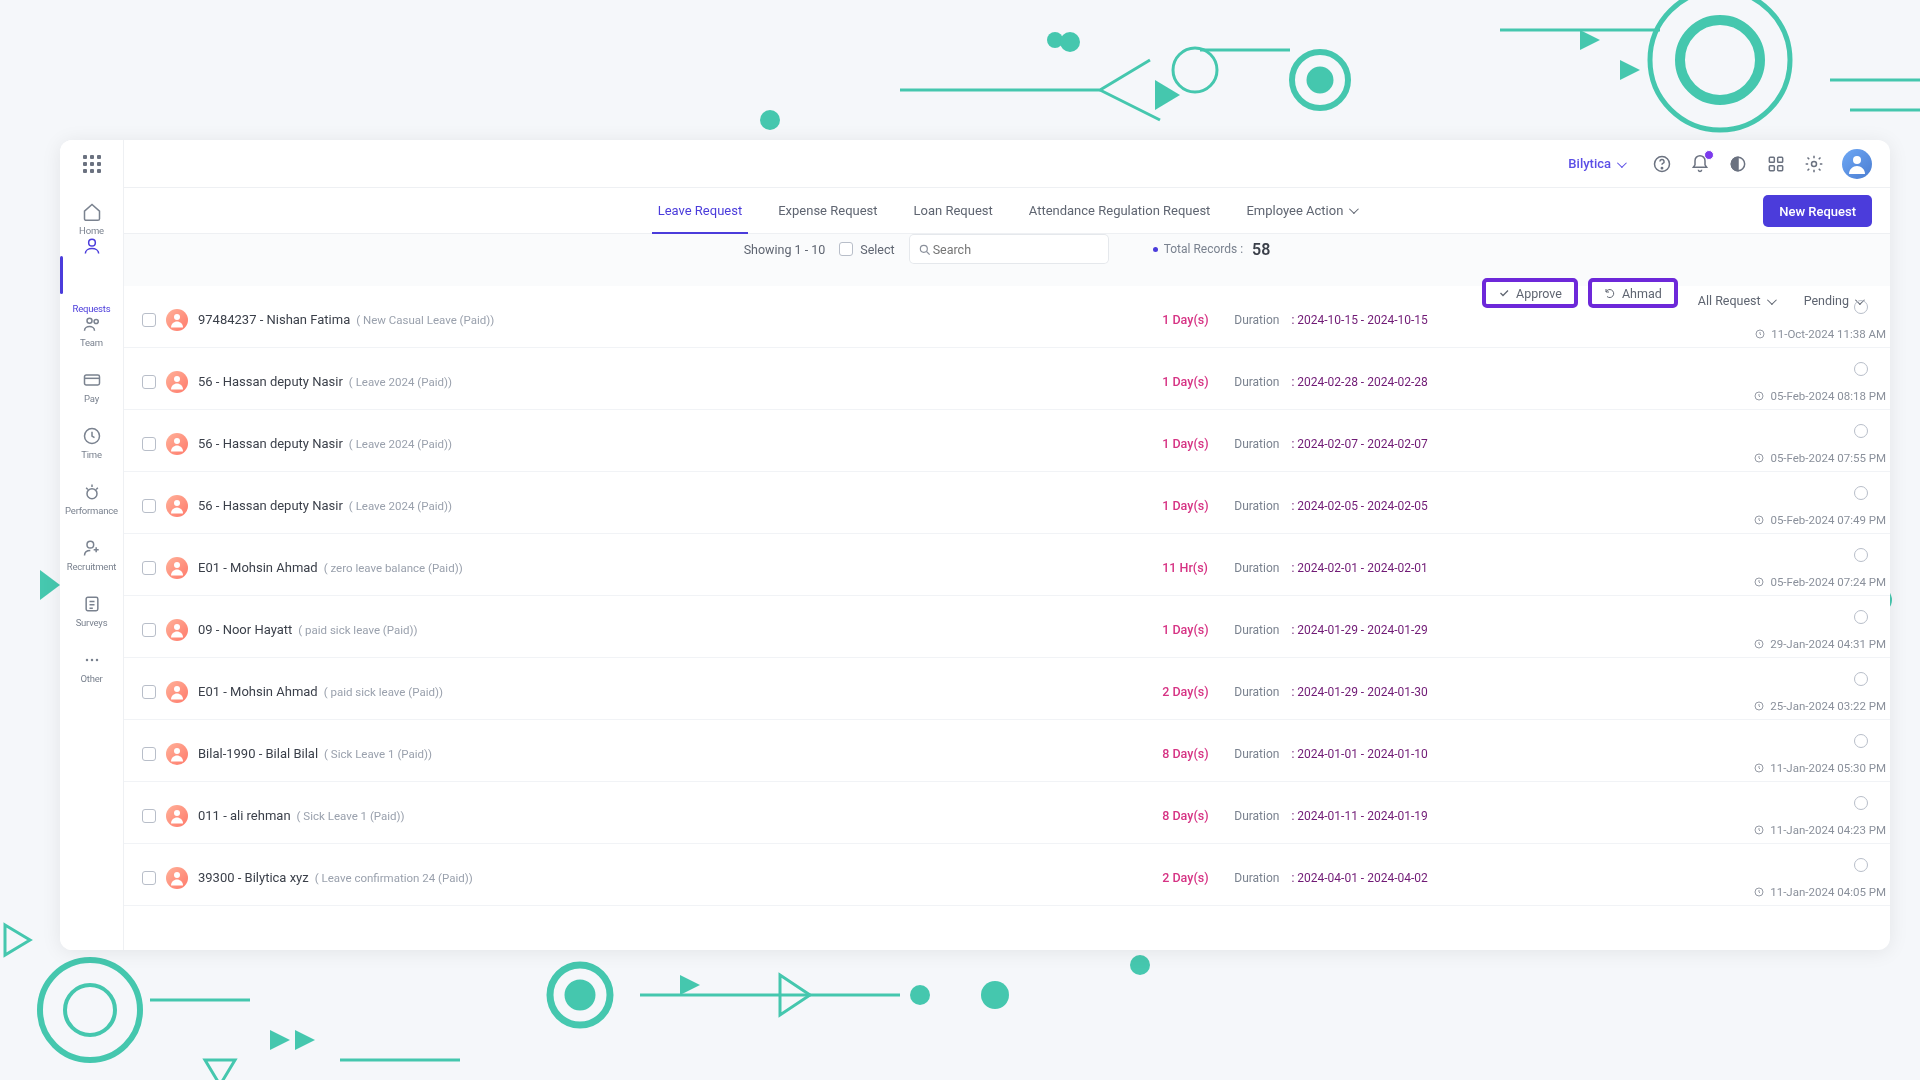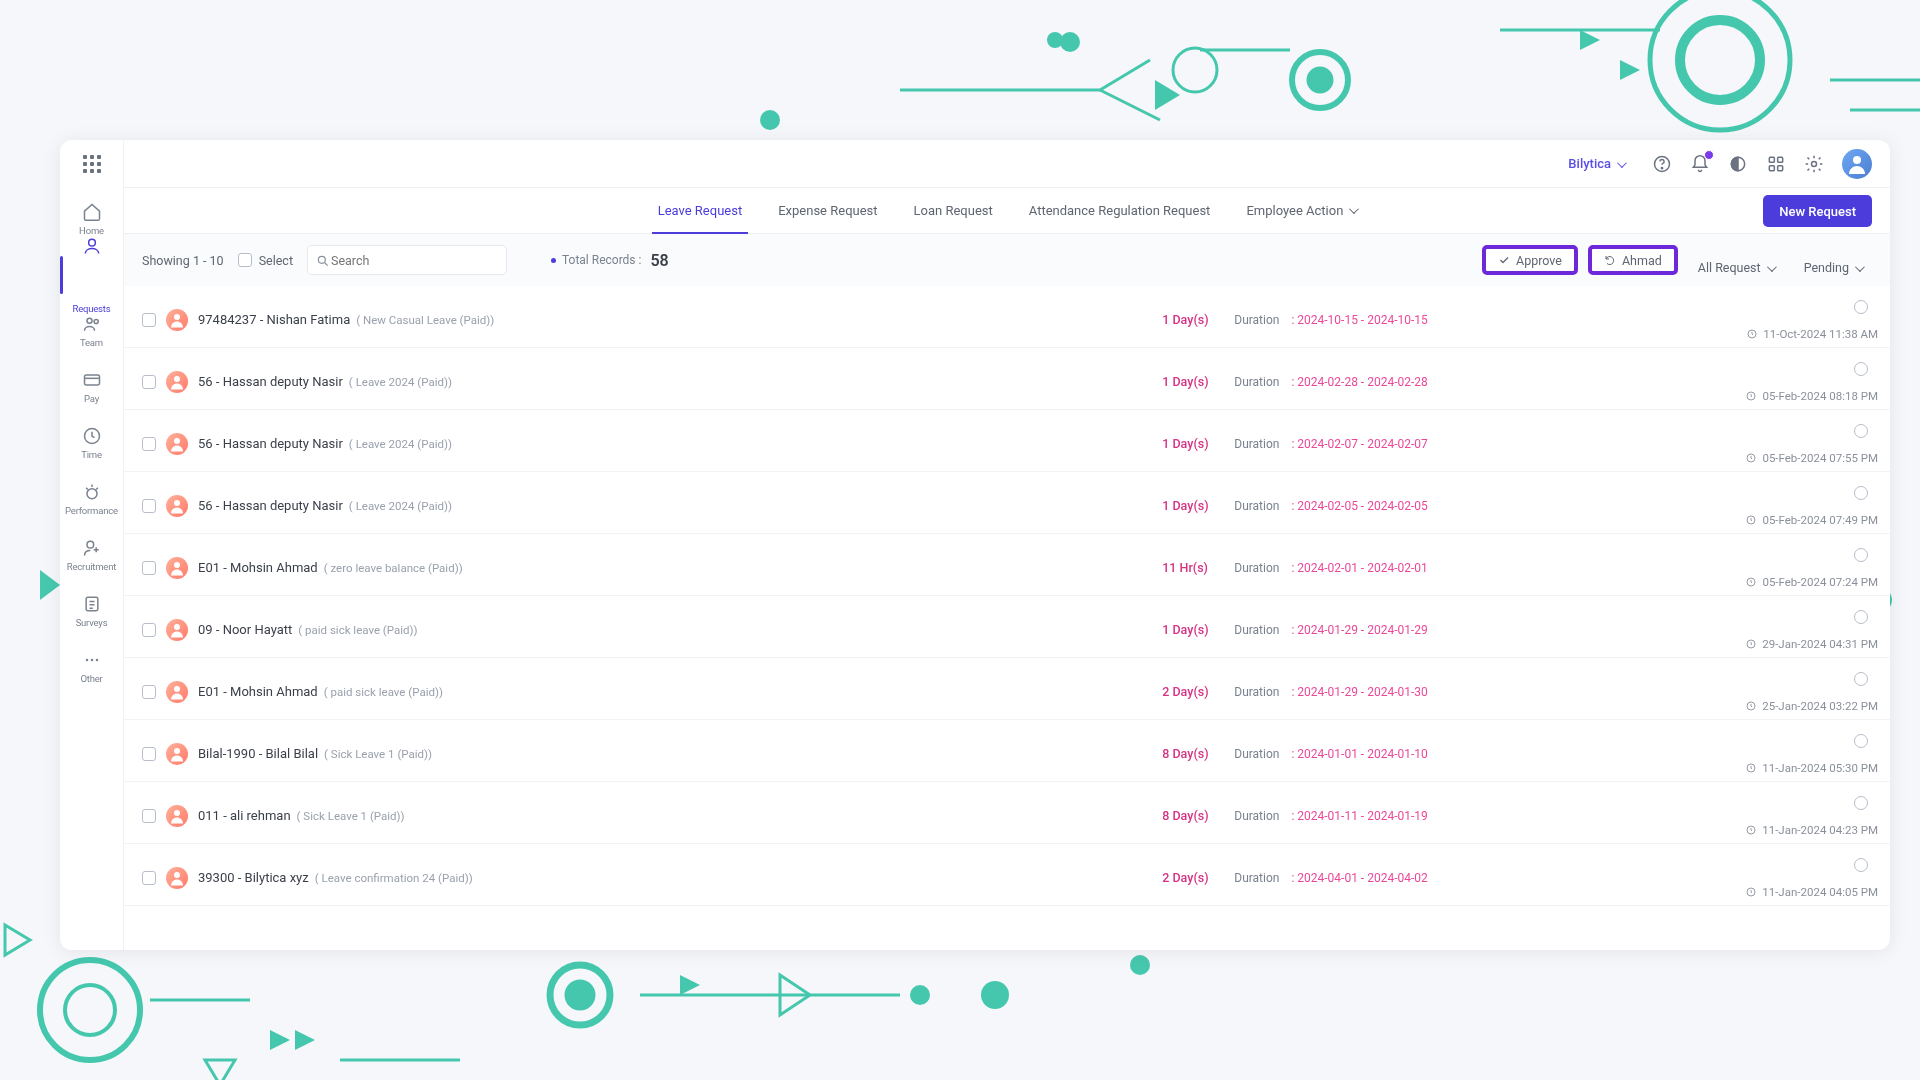--- a/index.html
+++ b/index.html
@@ -64,20 +64,21 @@
 }
 .tab { padding: 0 18px; height: 100%; display: flex; align-items: center; font-size: 13px; color: #5f6571; cursor: pointer; position: relative; }
 .tab.active { color: #4b3cdb; }
 .tab.active::after { content: ""; position: absolute; left: 12px; right: 12px; bottom: -1px; height: 2px; background: #4b3cdb; }
 .tab .chev { margin-left: 6px; font-size: 11px; }
 .new-req-btn { position: absolute; right: 18px; top: 7px; height: 32px; padding: 0 16px; background: #4b3cdb; color: #fff; border: none; border-radius: 5px; font-size: 13px; font-weight: 500; cursor: pointer; }
 
 .filter-row {
   height: 52px; display: flex; align-items: center; padding: 0 18px; gap: 14px;
   background: #fafbfc;
+  flex-direction: column;
 }
 .filter-left { display: flex; align-items: center; gap: 14px; }
 .showing { font-size: 12.5px; color: #5f6571; }
 .select-chk { display: flex; align-items: flex-start; gap: 7px; font-size: 12.5px; color: #5f6571; cursor: pointer; }
 .chk { width: 14px; height: 14px; border: 1.5px solid #b8bec9; border-radius: 3px; background: #fff; }
 .search-wrap { position: relative; width: 200px; }
 .search-wrap input { width: 100%; height: 30px; border: none; background: #fff; border-radius: 5px; padding: 0 10px 0 24px; font-size: 12.5px; color: #5f6571; box-shadow: 0 0 0 1px #e5e8ec inset; }
 .search-wrap .sic { position: absolute; left: 9px; top: 8px; width: 14px; height: 14px; color: #8a909b; }
 .totals { font-size: 12px; color: #7a828f; display: flex; align-items: center; gap: 6px; margin-left: 30px; }
 .totals .dot { width: 5px; height: 5px; background: #4b3cdb; border-radius: 50%; }
@@ -90,23 +91,23 @@
 .row { display: flex; align-items: center; padding: 12px 18px 6px; border-bottom: 1px solid #f1f3f6; position: relative; min-height: 62px; }
 .row .rchk { width: 14px; height: 14px; border: 1.5px solid #b8bec9; border-radius: 3px; background: #fff; margin-right: 10px; cursor: pointer; flex-shrink: 0; }
 .row .ava { width: 22px; height: 22px; border-radius: 50%; background: linear-gradient(135deg,#ffb199,#ff7a6b); margin-right: 10px; flex-shrink: 0; display: flex; align-items: center; justify-content: center; overflow: hidden; }
 .row .ava svg { width: 18px; height: 18px; }
 .row .who { display: flex; align-items: baseline; gap: 6px; flex: 0 0 520px; }
 .row .who .nm { font-size: 13px; color: #3a3f49; }
 .row .who .typ { font-size: 11.5px; color: #9aa1ad; }
 .row .dur-col { display: flex; align-items: baseline; gap: 12px; flex: 1; justify-content: center; }
 .row .days { font-size: 12.5px; color: #d63384; font-weight: 500; min-width: 60px; }
 .row .dur-lab { font-size: 12px; color: #7a828f; }
-.row .range { font-size: 12px; color: #ec4899; }
+.row .range { font-size: 12px; color: #701a75; }
 .row .status-circle { width: 14px; height: 14px; border: 1.5px solid #b8bec9; border-radius: 50%; position: absolute; right: 22px; top: 14px; }
-.row .ts { position: absolute; right: 12px; bottom: 6px; font-size: 11.5px; color: #8a909b; display: flex; align-items: center; gap: 5px; }
+.row .ts { position: absolute; right: 4px; bottom: 6px; font-size: 11.5px; color: #8a909b; display: flex; align-items: center; gap: 5px; }
 .row .ts .cico { width: 12px; height: 12px; }
 
 .chev-ic::after { content: ""; display: inline-block; width: 6px; height: 6px; border-right: 1.5px solid currentColor; border-bottom: 1.5px solid currentColor; transform: rotate(45deg) translateY(-2px); }
 </style>
 </head>
 <body>
 
 <div class="bg-deco">
   <svg width="1920" height="1080" style="top:0;left:0">
     <g stroke="#1abc9c" stroke-width="3" fill="none" opacity="0.8">

